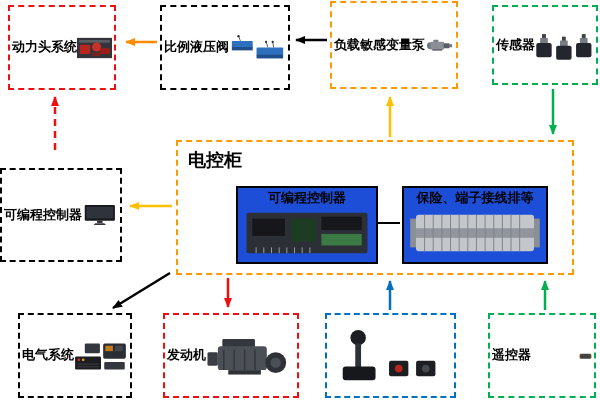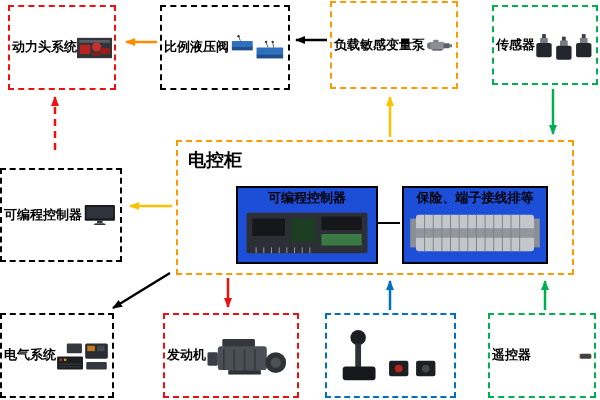--- a/index.html
+++ b/index.html
@@ -191,21 +191,21 @@
     <div class="img">
       <svg width="104" height="62" viewBox="0 0 105 62">
         <rect x="8" y="2" width="88" height="46" rx="3" fill="#17181c"></rect>
         <rect x="13" y="7" width="78" height="34" fill="#2f333b"></rect>
         <rect x="44" y="48" width="16" height="6" fill="#26282d"></rect>
         <path d="M34 60 h36 l-5 -5 h-26 z" fill="#33363c"></path>
       </svg>
     </div>
   </div>
 
-  <div class="box bc-black" style="left:0px; top:313px; width:114px; height:85px;">
+  <div class="box bc-black" style="left:18px; top:313px; width:114px; height:85px;">
     <div class="title">电气系统</div>
     <div class="img">
       <svg width="100" height="56" viewBox="0 0 100 58">
         <rect x="20" y="6" width="28" height="18" rx="2" fill="#34373d"></rect>
         <rect x="54" y="6" width="42" height="28" rx="3" fill="#2a2d33"></rect>
         <rect x="58" y="10" width="14" height="10" fill="#c27b1f"></rect>
         <rect x="76" y="10" width="14" height="10" fill="#44474d"></rect>
         <rect x="2" y="30" width="48" height="24" rx="2" fill="#1b1d21"></rect>
         <g stroke="#3a3d43" stroke-width="2">
           <line x1="6" y1="44" x2="46" y2="44"></line>

